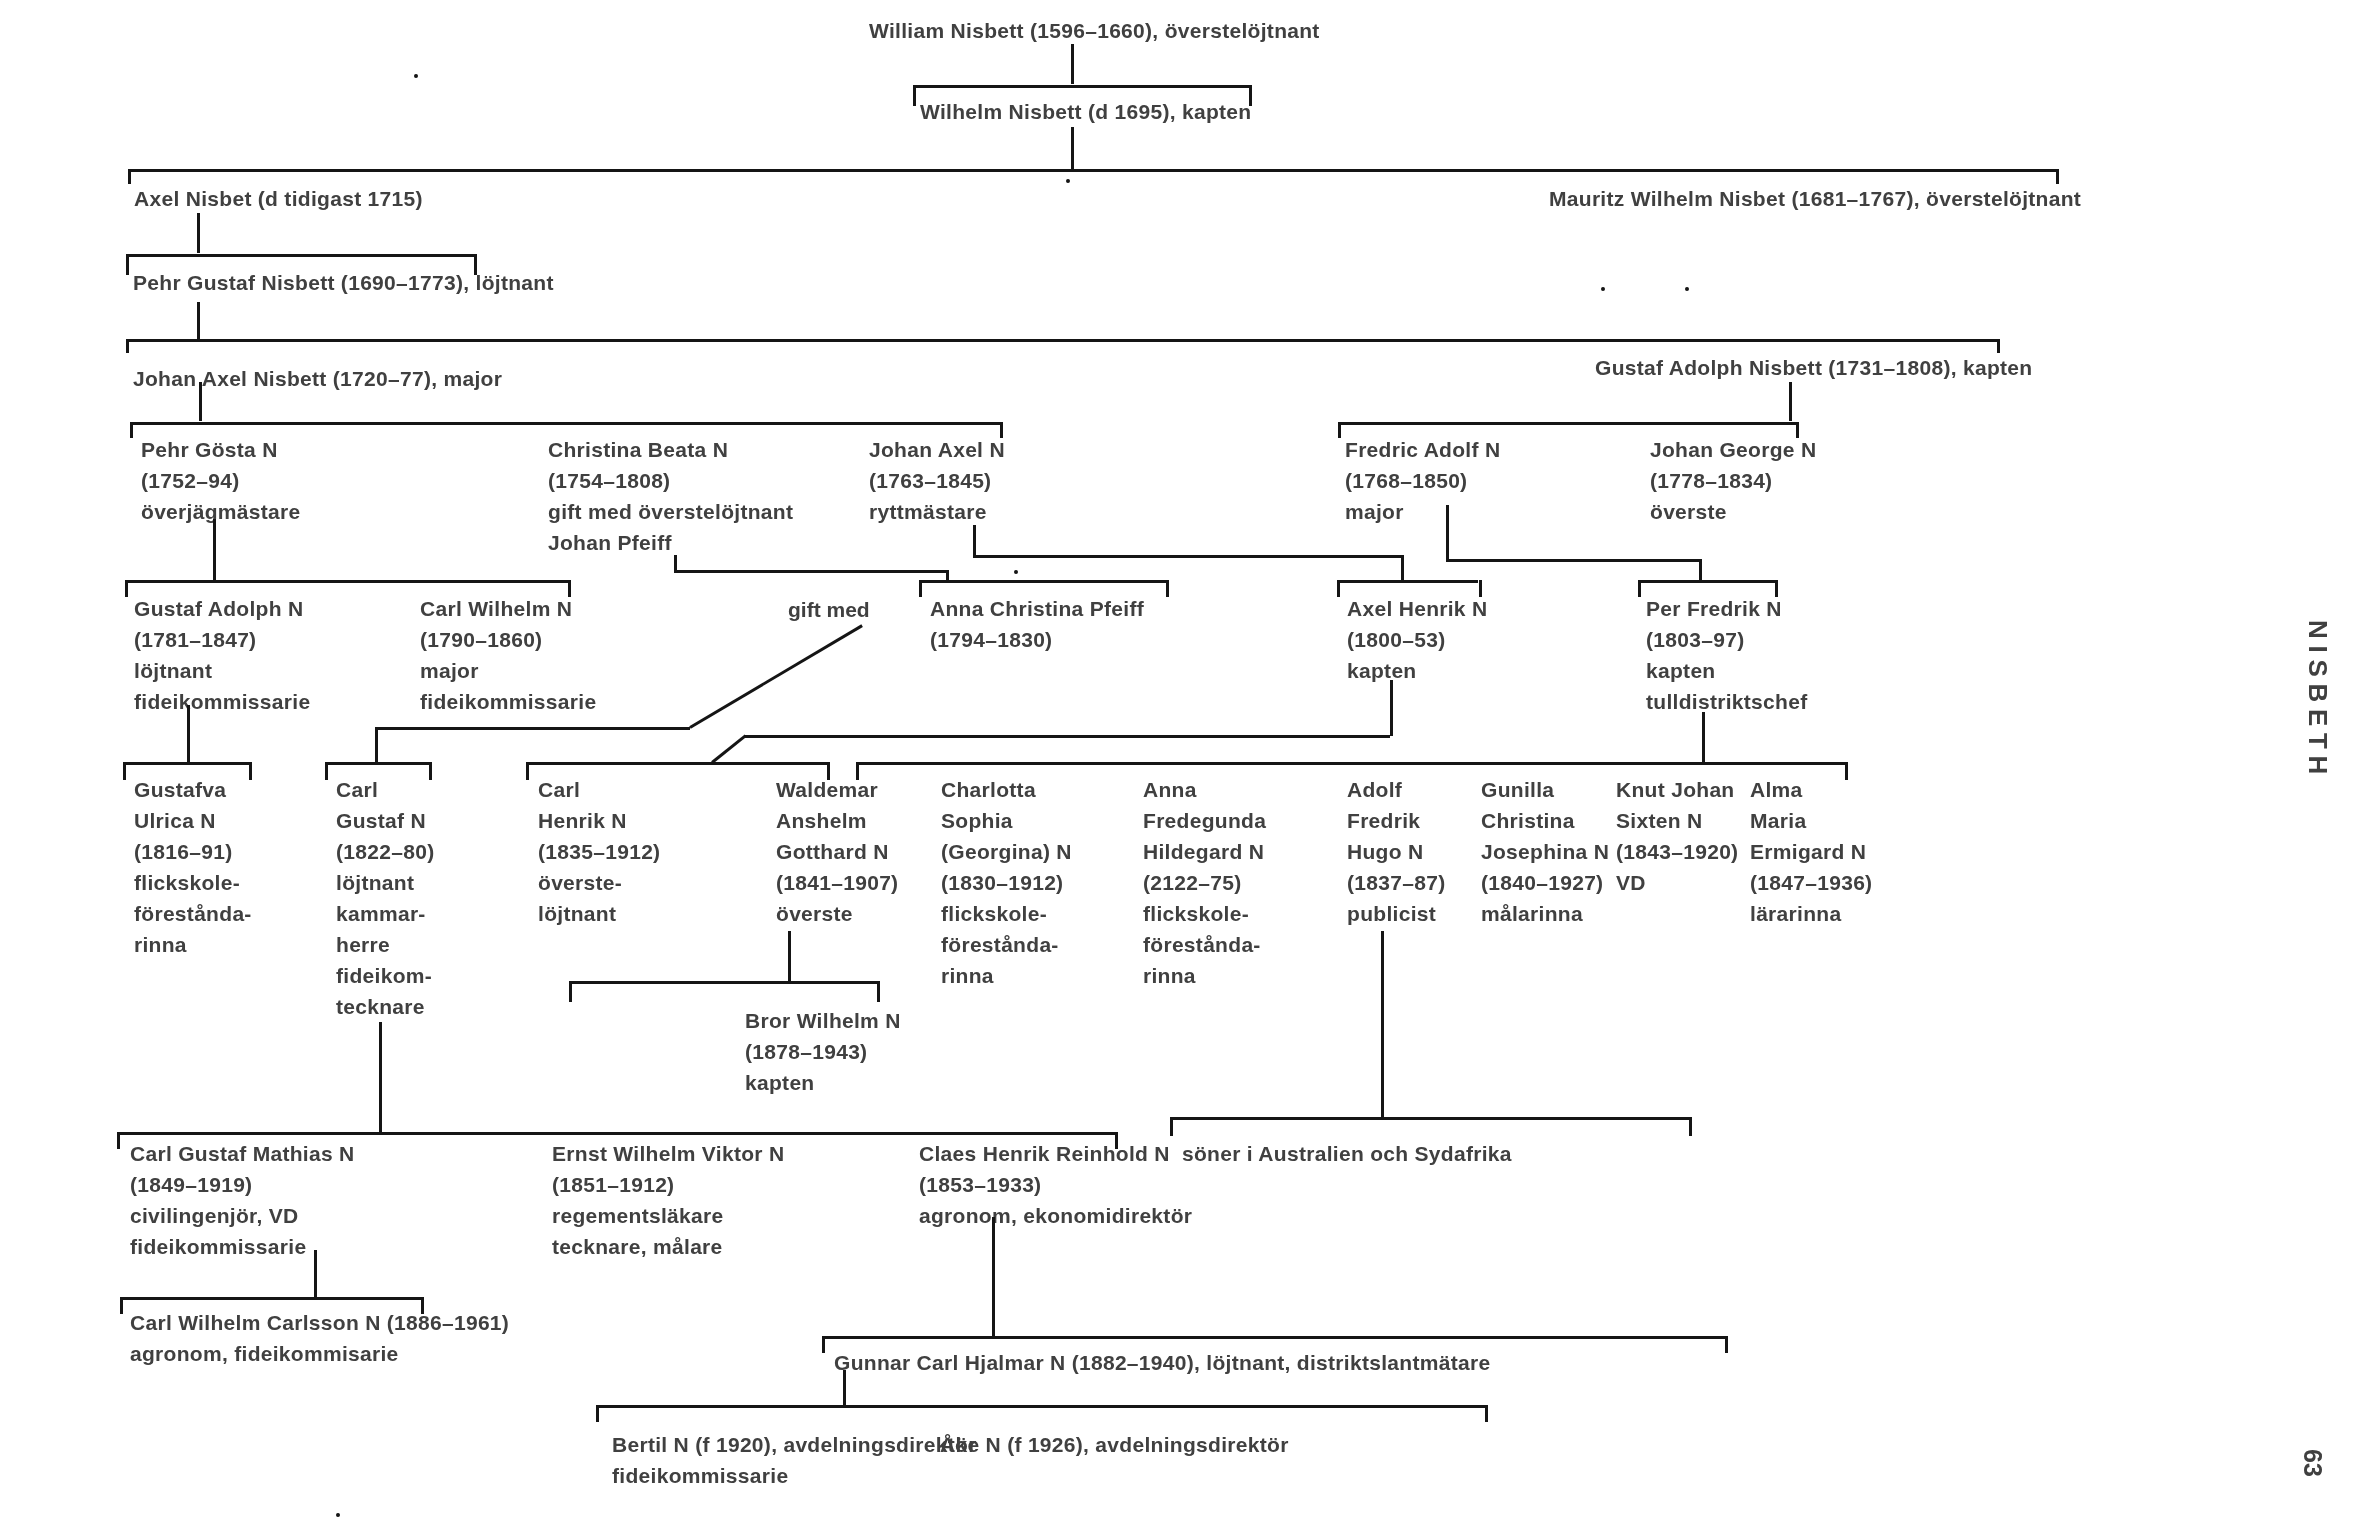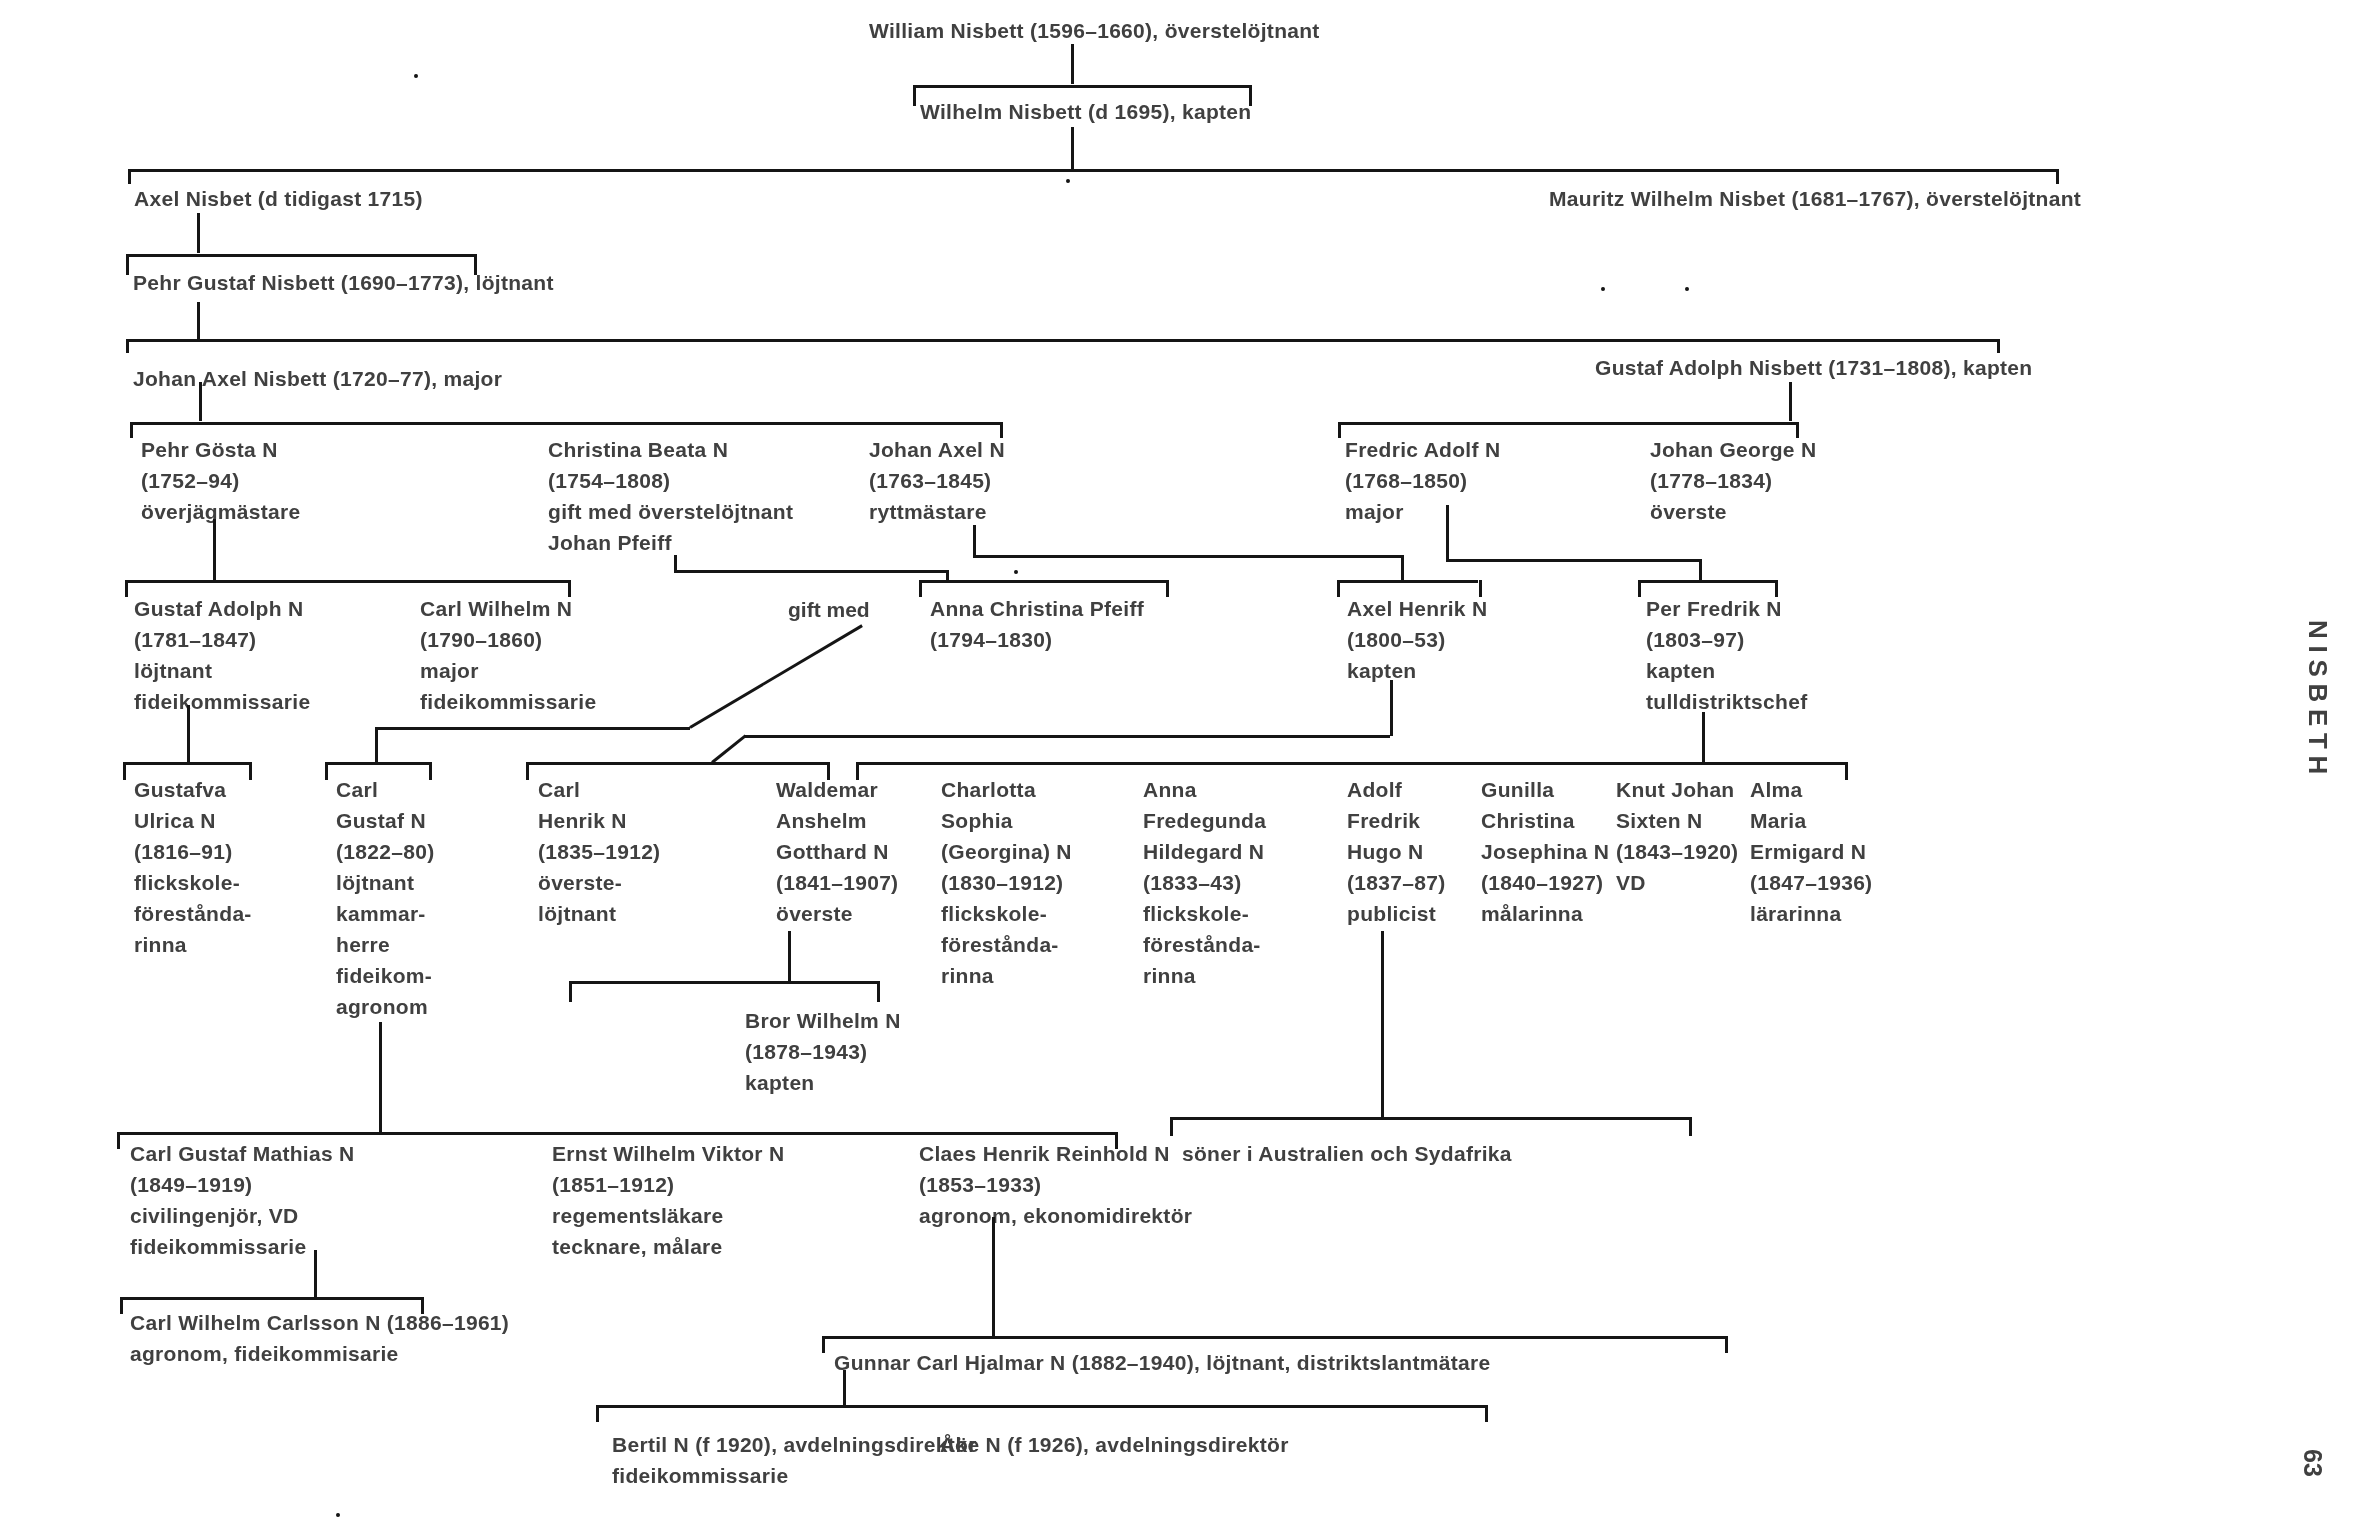--- a/index.html
+++ b/index.html
@@ -113,21 +113,21 @@
         <div>rinna</div>
       </div>
       <div class="person" style="left: 336px; top: 774px;">
         <div>Carl</div>
         <div>Gustaf N</div>
         <div>(1822–80)</div>
         <div>löjtnant</div>
         <div>kammar-</div>
         <div>herre</div>
         <div>fideikom-</div>
-        <div>agronom</div>
+        <div>tecknare</div>
       </div>
       <div class="person" style="left: 538px; top: 774px;">
         <div>Carl</div>
         <div>Henrik N</div>
         <div>(1835–1912)</div>
         <div>överste-</div>
         <div>löjtnant</div>
       </div>
       <div class="person" style="left: 740px; top: 774px; margin-left: 36px;">
         <div>Waldemar</div>
@@ -142,21 +142,21 @@
         <div>(Georgina) N</div>
         <div>(1830–1912)</div>
         <div>flickskole-</div>
         <div>förestånda-</div>
         <div>rinna</div>
       </div>
       <div class="person" style="left: 1143px; top: 774px;">
         <div>Anna</div>
         <div>Fredegunda</div>
         <div>Hildegard N</div>
-        <div>(1833–43)</div>
+        <div>(2122–75)</div>
         <div>flickskole-</div>
         <div>förestånda-</div>
         <div>rinna</div>
       </div>
       <div class="person" style="left: 1347px; top: 774px;">
         <div>Adolf</div>
         <div>Fredrik</div>
         <div>Hugo N</div>
         <div>(1837–87)</div>
         <div>publicist</div>

